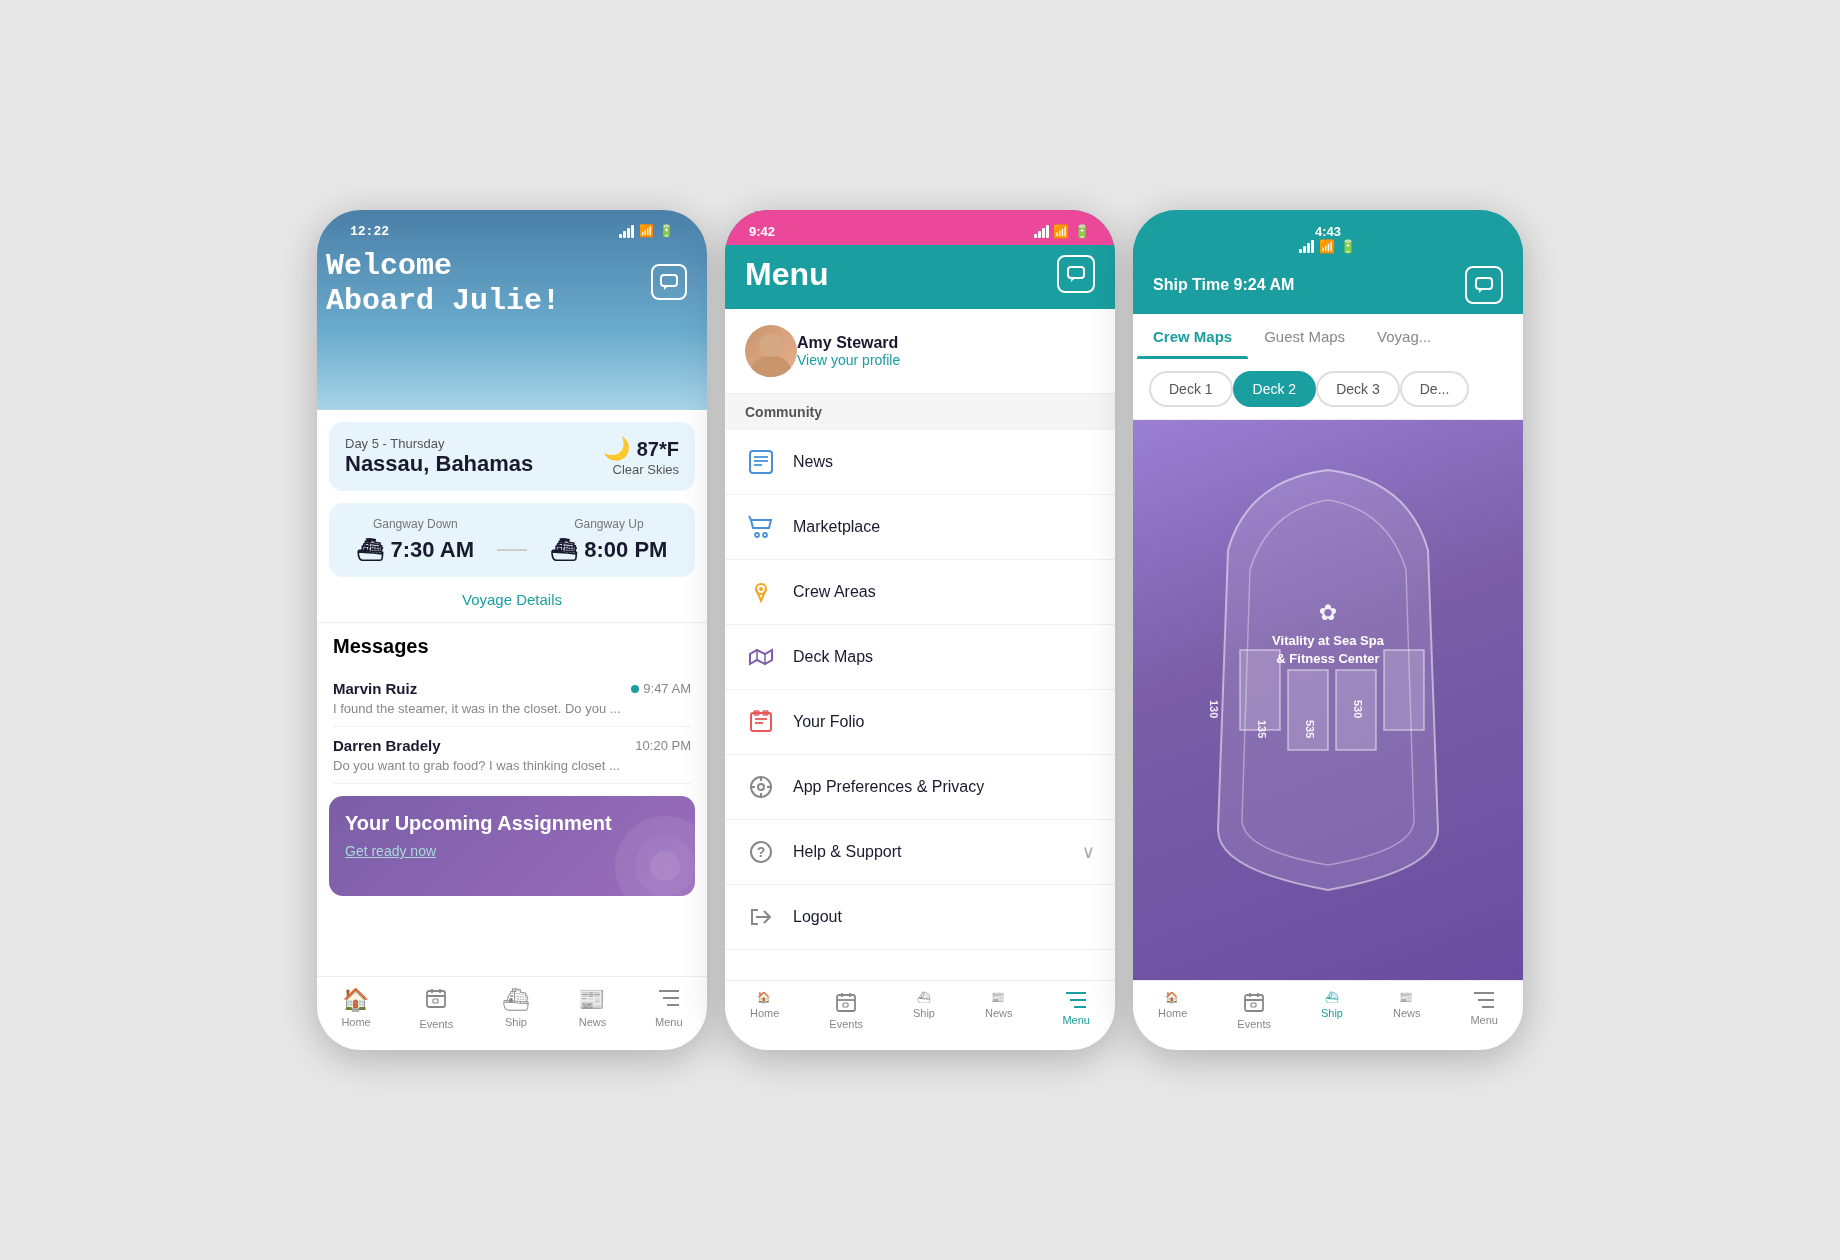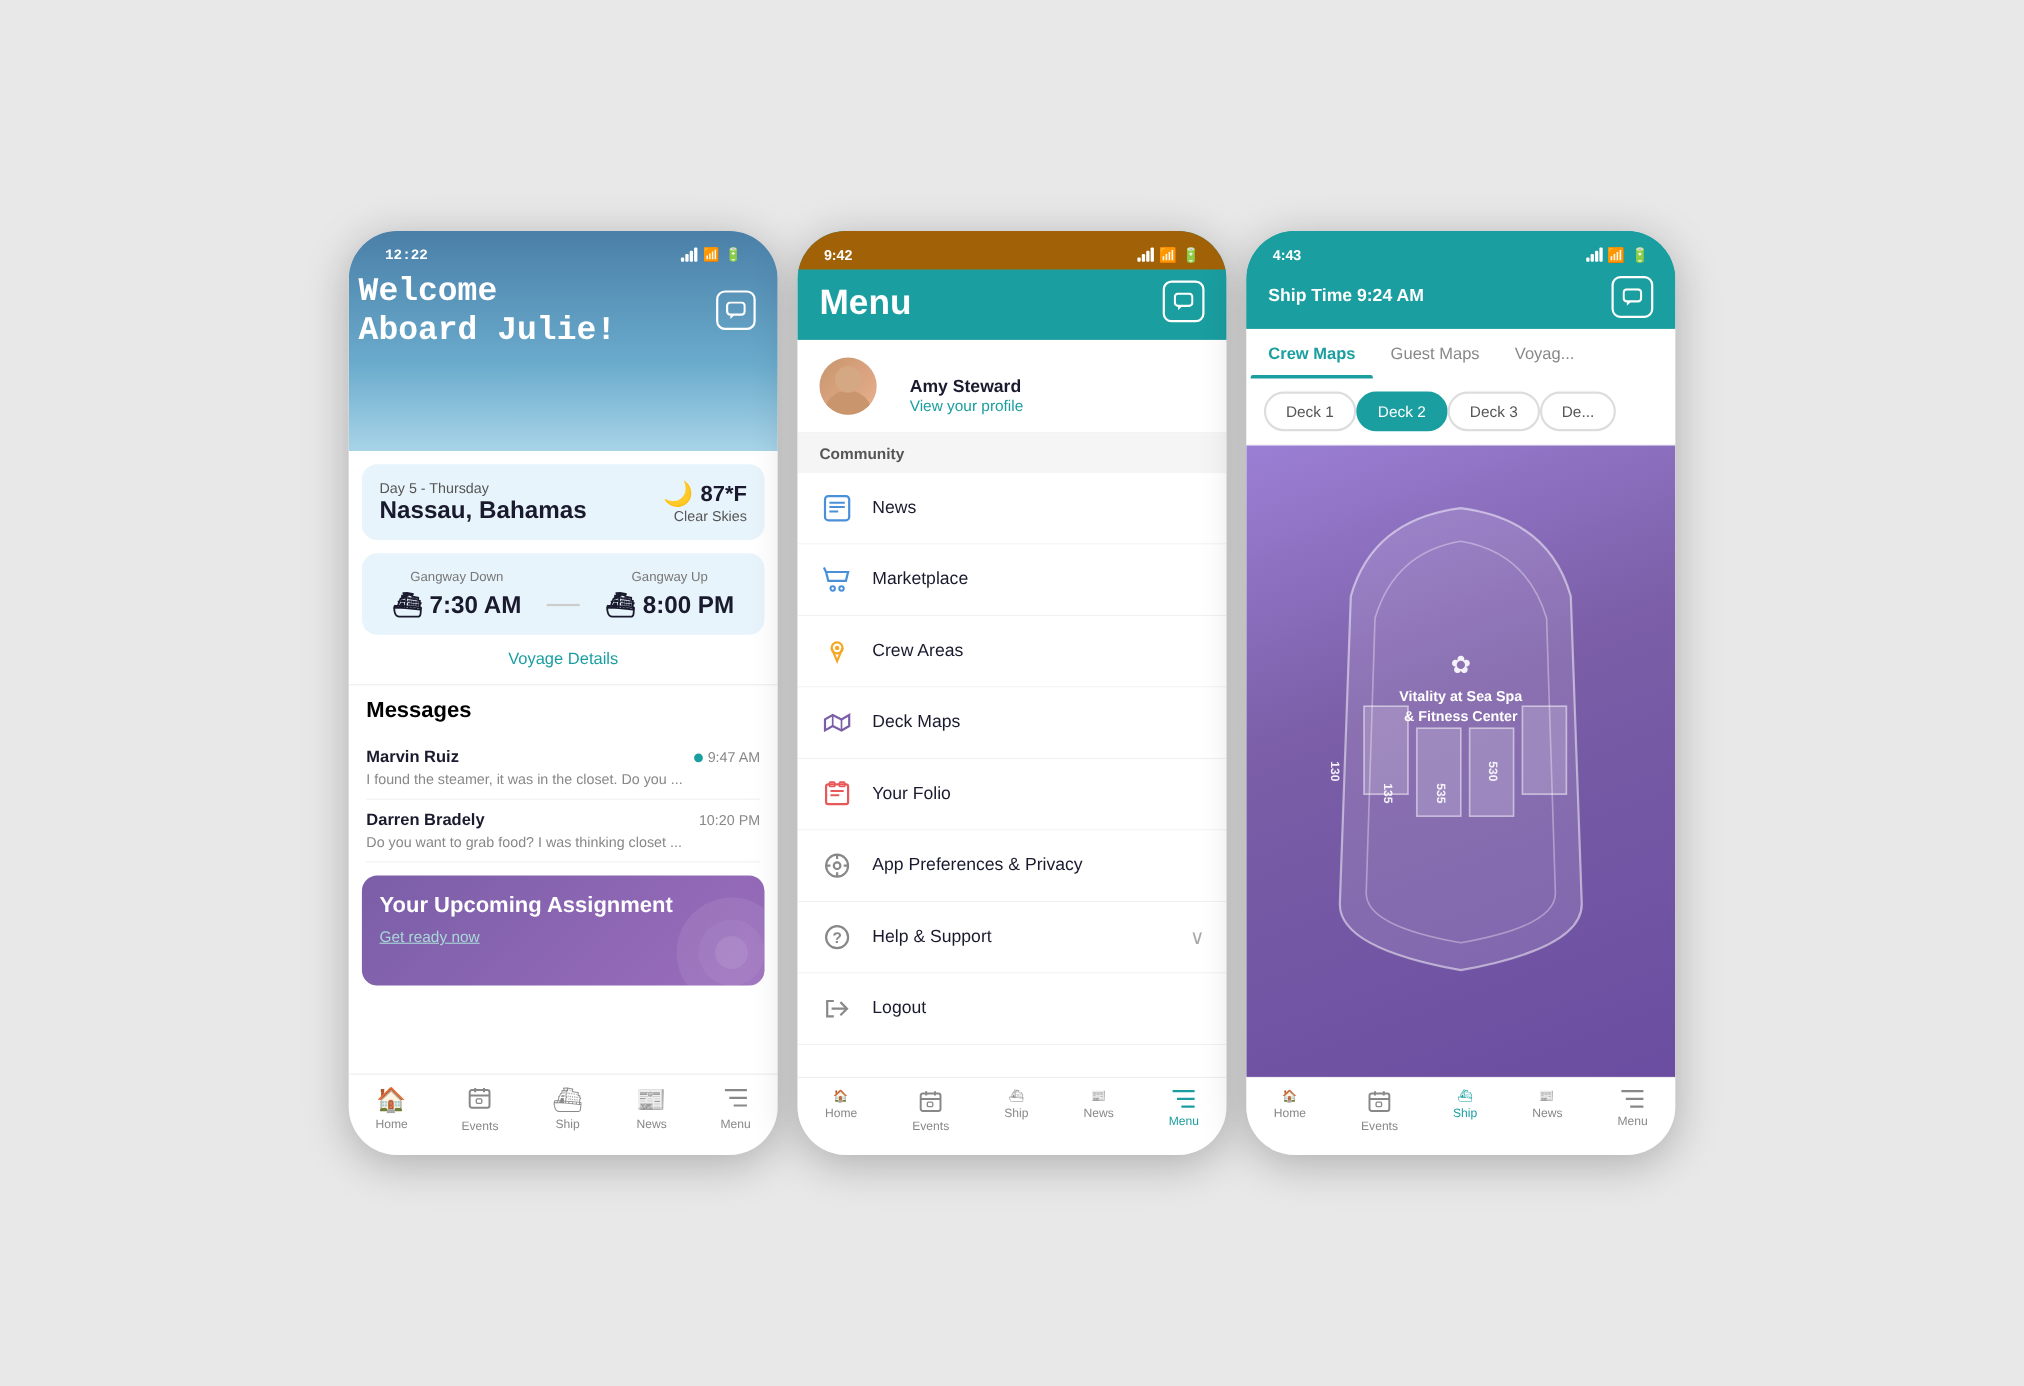--- a/index.html
+++ b/index.html
@@ -251,21 +251,21 @@
       gap: 3px;
       font-size: 11px;
       color: #888;
       cursor: pointer;
     }
     .nav-item.active { color: #1a9ea0; }
     .nav-icon { font-size: 22px; }
 
     
     .phone2 .status-bar {
-      background: #a16207;
+      background: #ec4899;
       color: #fff;
     }
     .phone2-header {
       background: #1a9ea0;
       padding: 10px 20px 16px;
       display: flex;
       justify-content: space-between;
       align-items: center;
     }
     .menu-title {
@@ -280,22 +280,22 @@
       border-radius: 8px;
       display: flex;
       align-items: center;
       justify-content: center;
       color: #fff;
       font-size: 18px;
     }
 
     .profile-section {
       display: flex;
-      align-items: flex-end;
-      gap: 30px;
+      align-items: center;
+      gap: 0;
       padding: 16px 20px;
       border-bottom: 1px solid #eee;
       background: #fff;
     }
     .avatar {
       width: 52px;
       height: 52px;
       border-radius: 50%;
       background: linear-gradient(135deg, #c8956c, #e8b090);
       overflow: hidden;
@@ -345,20 +345,21 @@
       flex: 1;
     }
     .menu-item-chevron {
       font-size: 18px;
       color: #aaa;
     }
 
     
     .phone3 .status-bar {
       background: #1a9ea0;
+      flex-direction: column;
     }
     .phone3-header {
       background: #1a9ea0;
       padding: 6px 20px 0;
     }
     .ship-time {
       color: #fff;
       font-size: 16px;
       font-weight: 600;
       padding-bottom: 10px;

